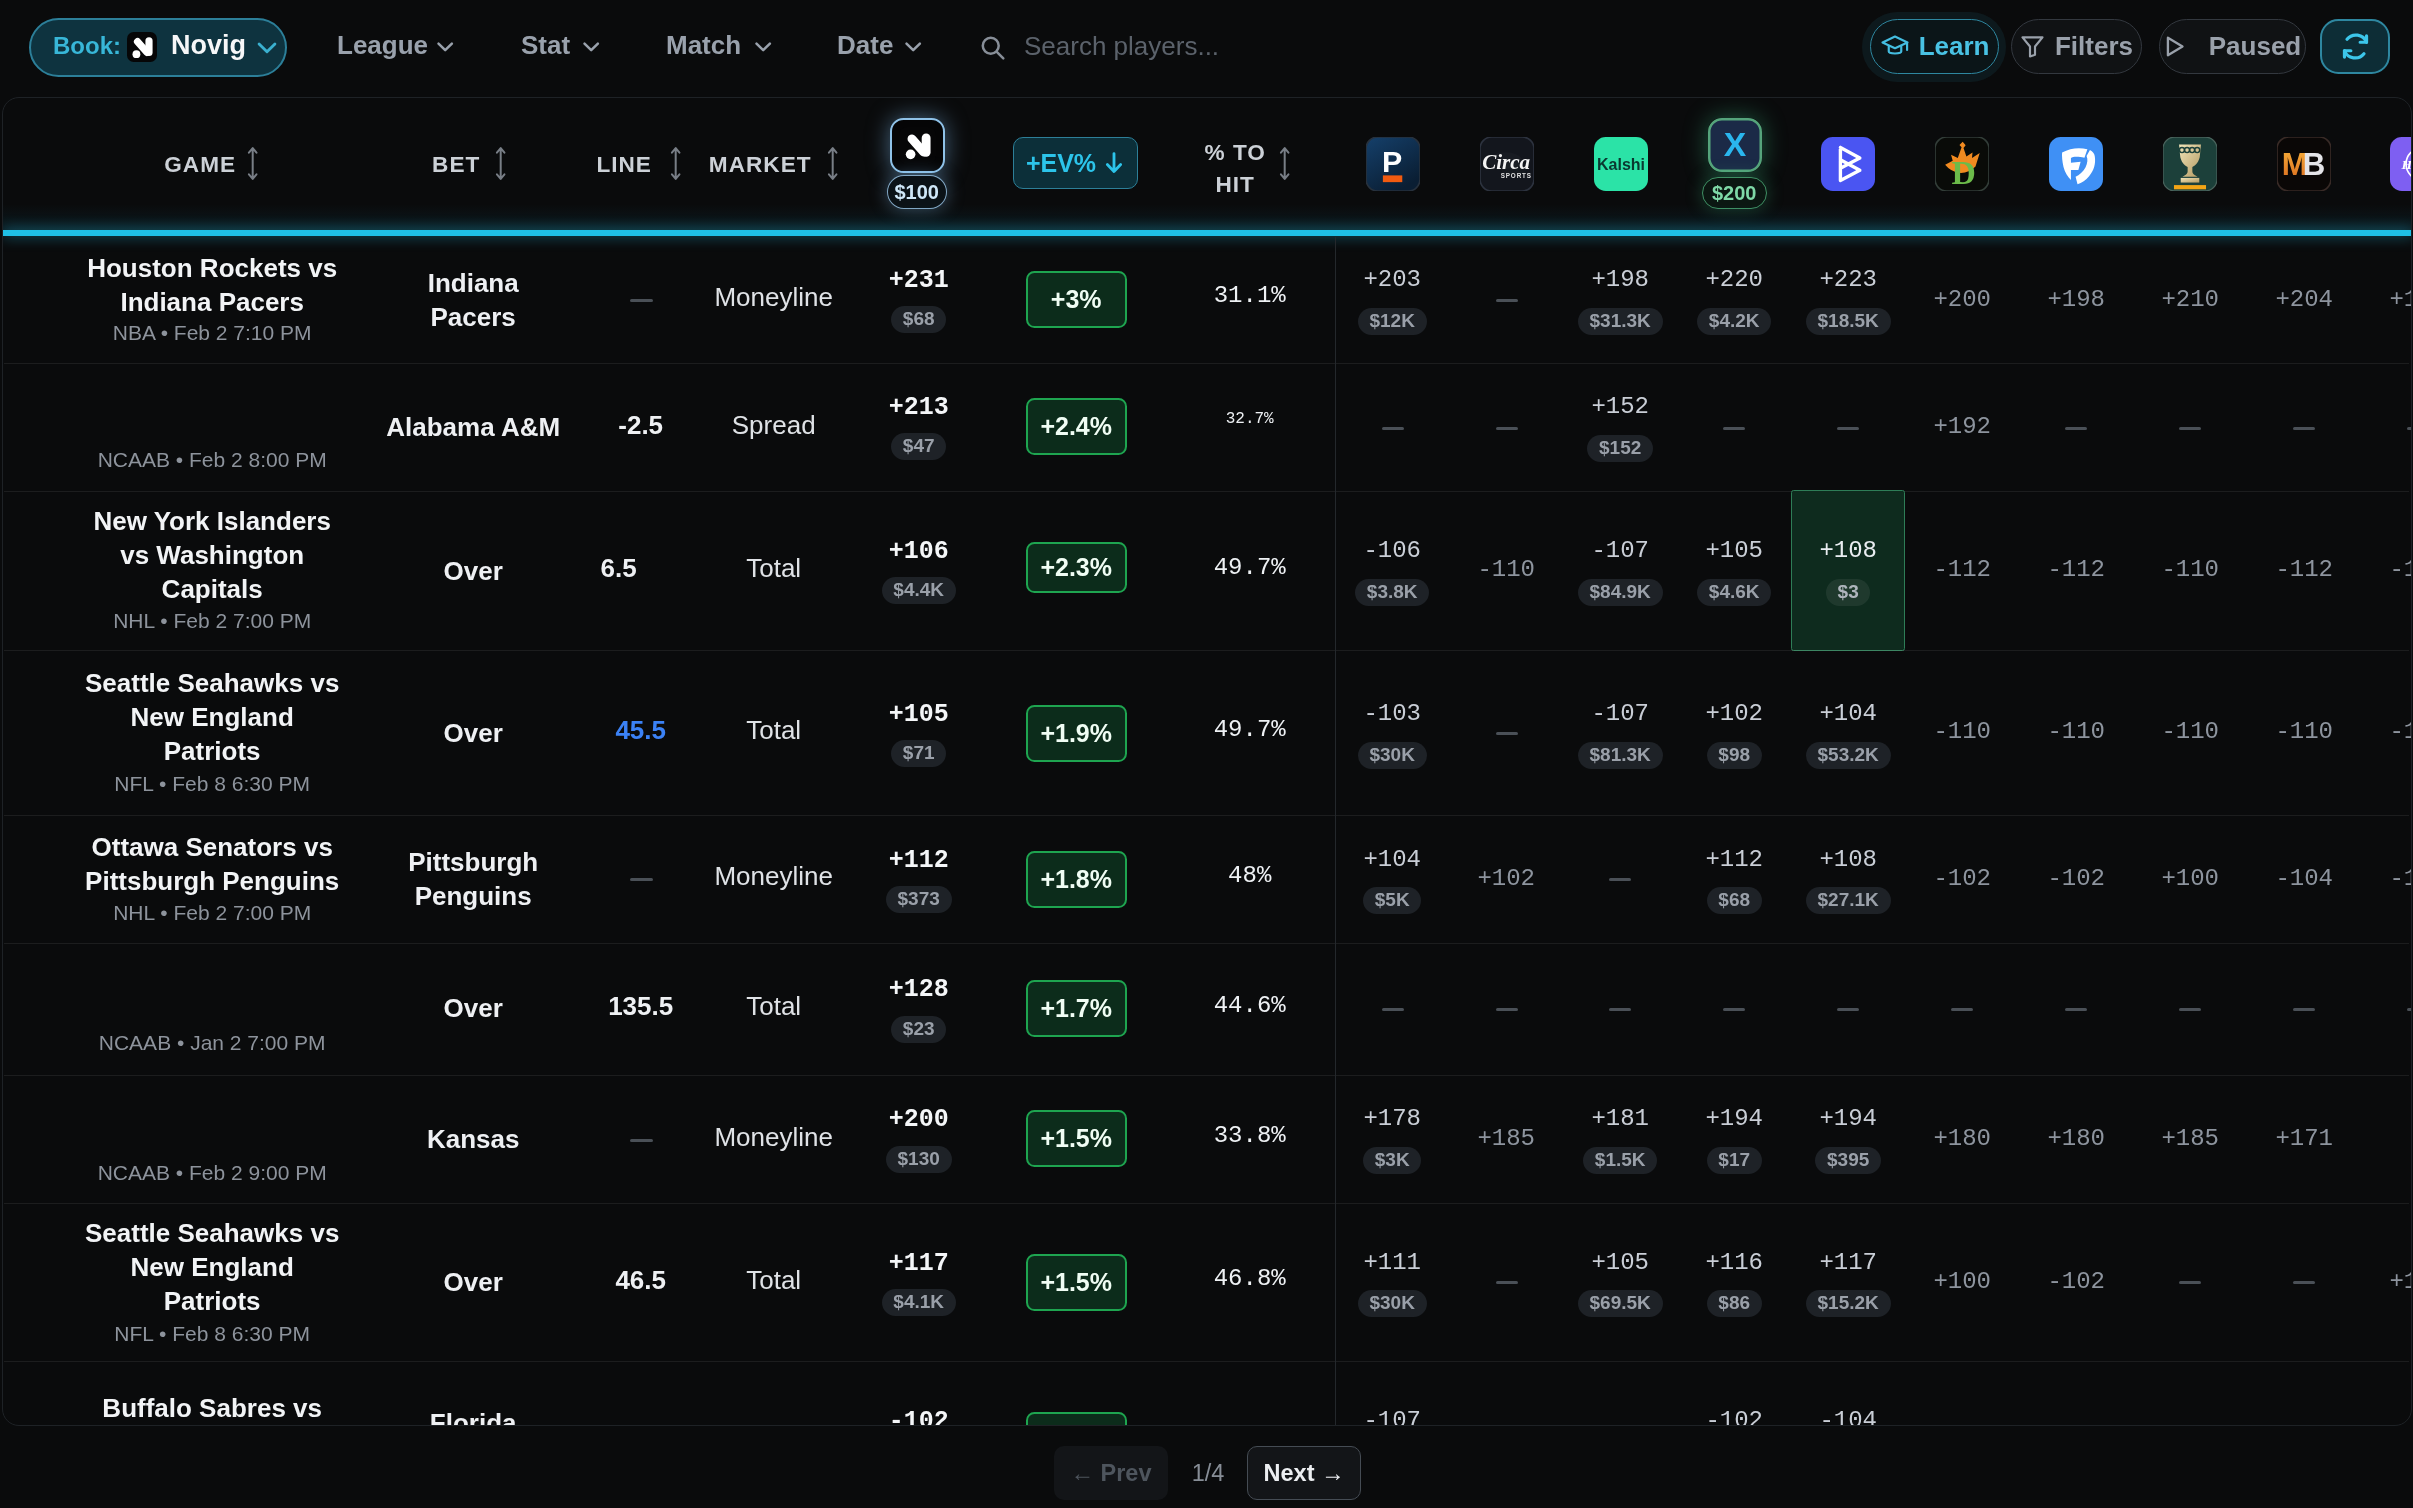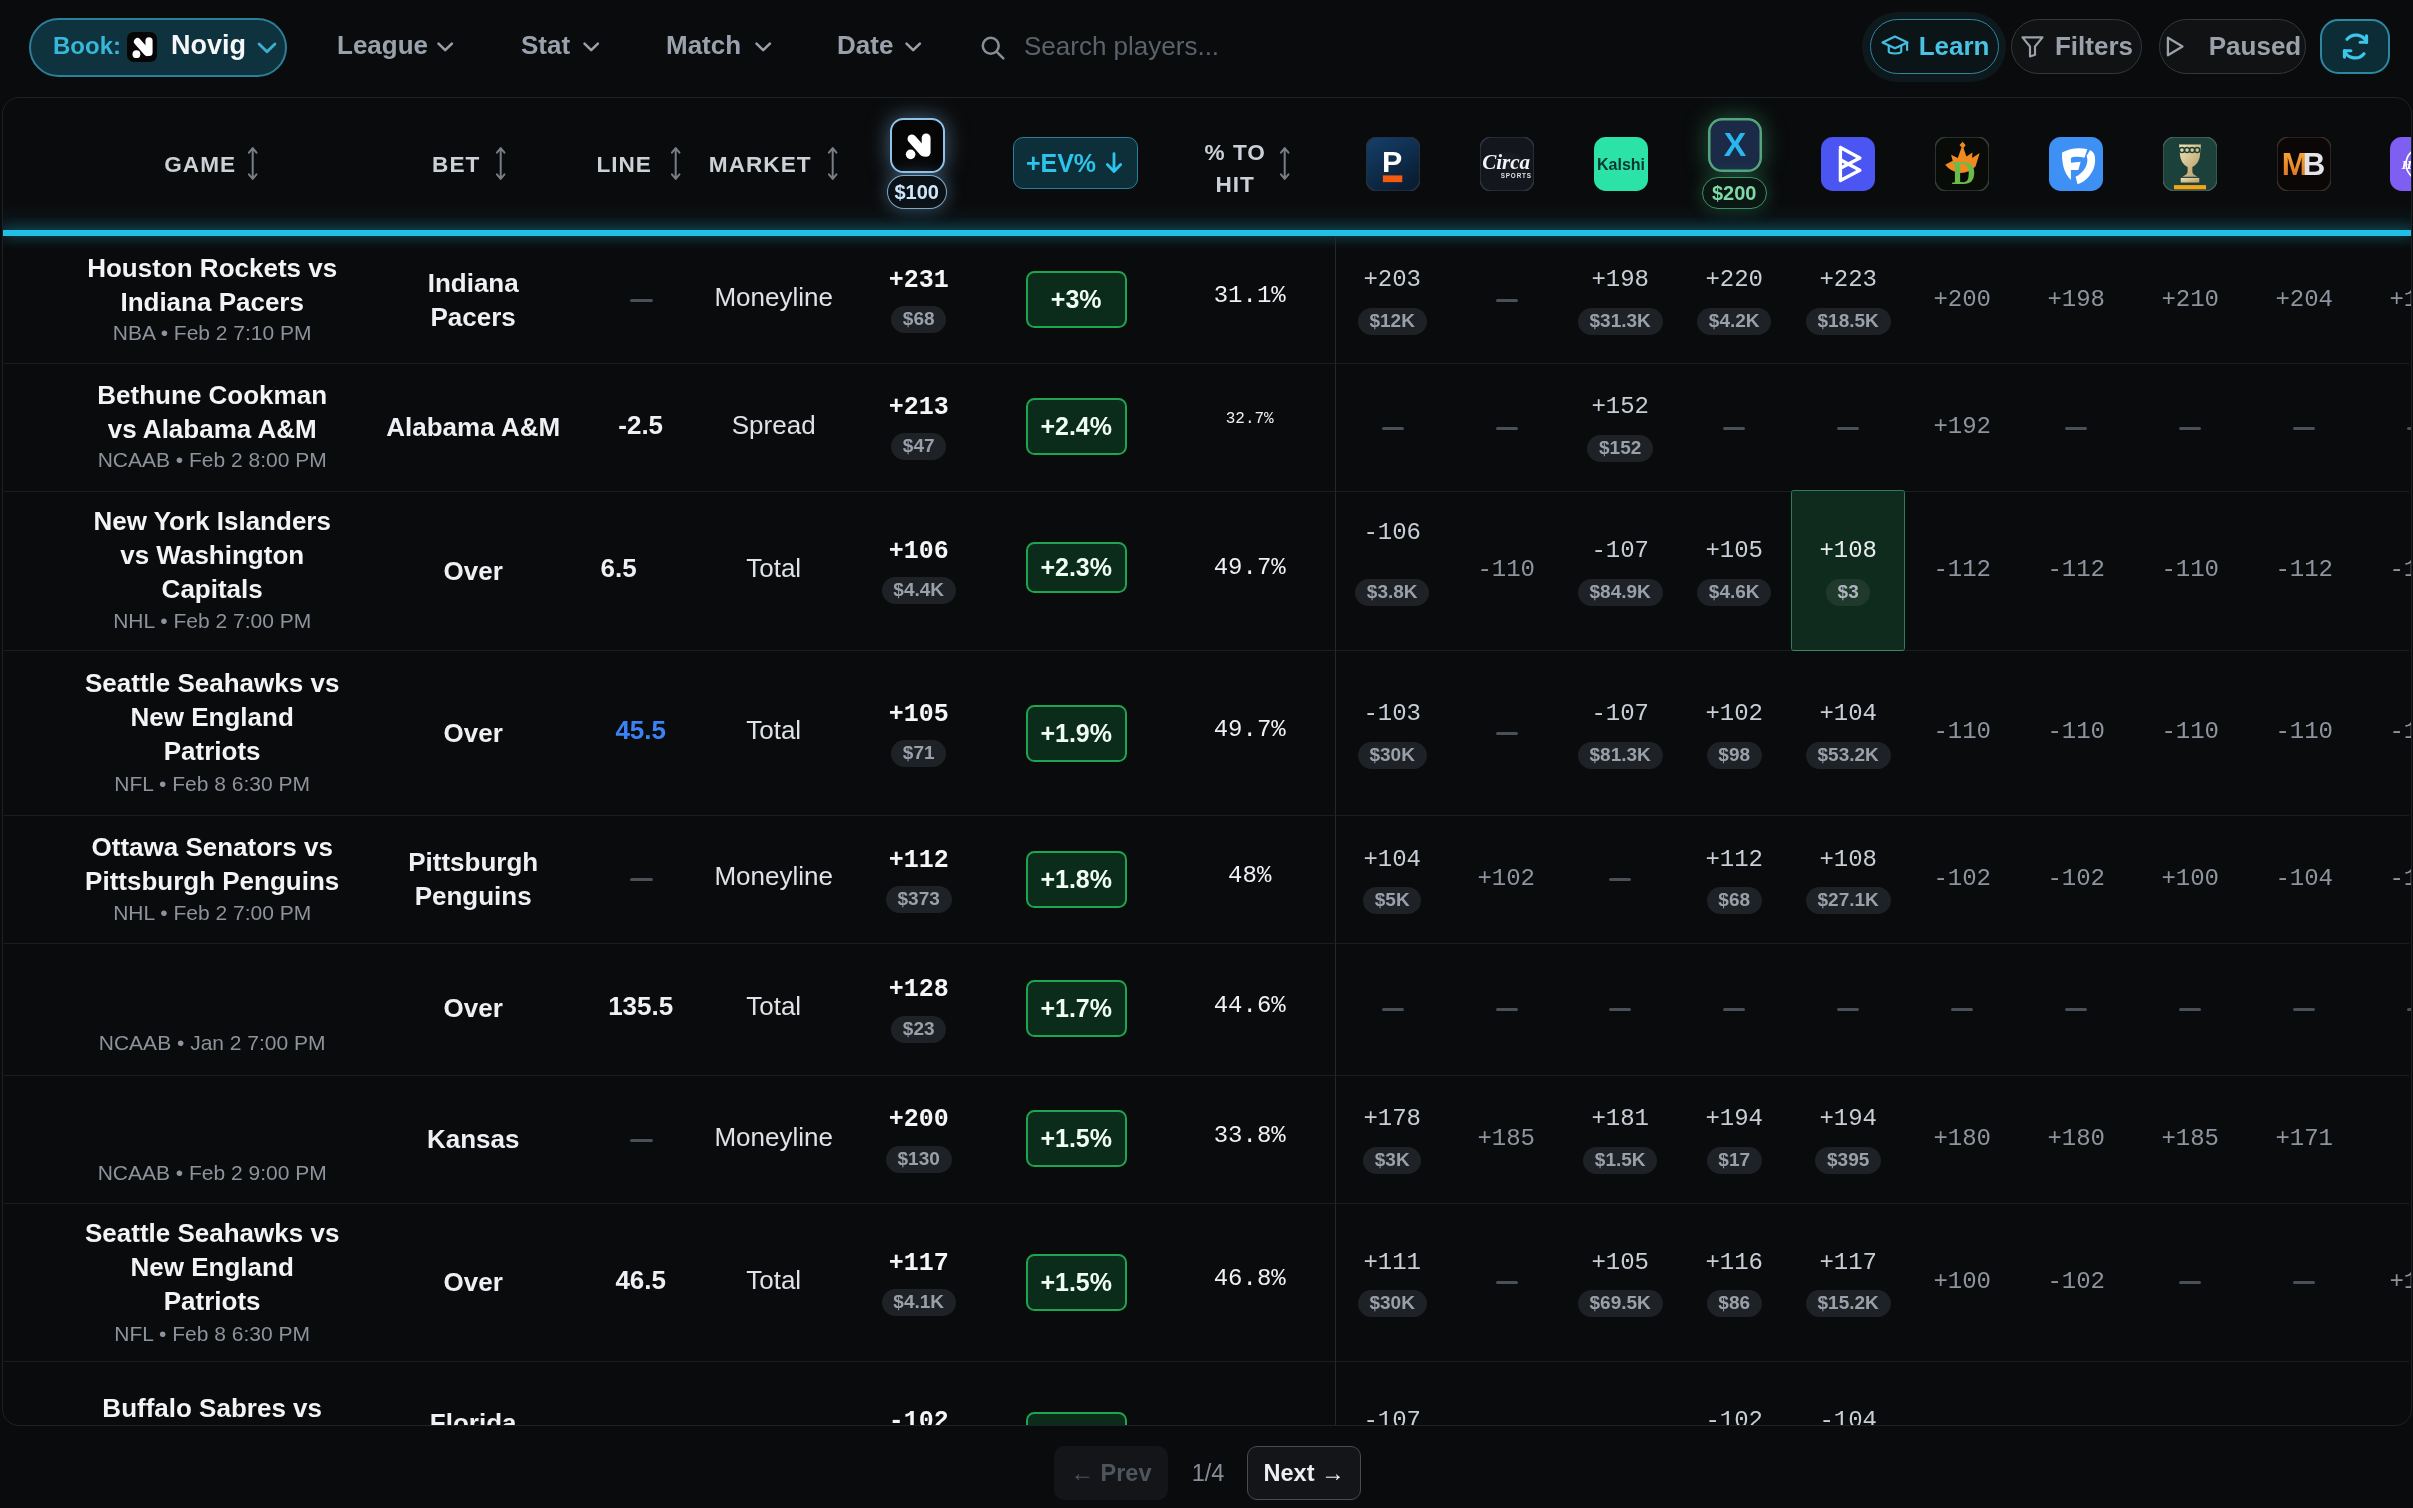--- a/index.html
+++ b/index.html
@@ -231,21 +231,20 @@
 <div class="abs mono" style="left:1792px;top:168px;width:107px;text-align:center;font-size:24px;color:#c9ced6">+223</div>
 <div class="abs ctr" style="left:1792px;top:210px;width:107px">
       <span class="stake" style="">$18.5K</span>
     </div>
 <div class="abs mono odds2" style="left:1906px;top:188px;width:107px;text-align:center">+200</div>
 <div class="abs mono odds2" style="left:2020px;top:188px;width:107px;text-align:center">+198</div>
 <div class="abs mono odds2" style="left:2134px;top:188px;width:107px;text-align:center">+210</div>
 <div class="abs mono odds2" style="left:2248px;top:188px;width:107px;text-align:center">+204</div>
 <div class="abs mono odds2" style="left:2362px;top:188px;width:107px;text-align:center">+198</div>
 <div class="sep" style="top:265px"></div>
-<div class="abs" style="left:25px;top:280px;width:369px;text-align:center;font-size:26px;font-weight:bold;color:#f2f4f6;line-height:34px">Bethune Cookman<br>vs Alabama A&amp;M</div>
 <div class="abs" style="left:25px;top:350px;width:369px;text-align:center;font-size:21px;color:#8d939c">NCAAB • Feb 2 8:00 PM</div>
 <div class="abs" style="left:370px;top:312px;width:201px;text-align:center;font-size:26px;font-weight:bold;color:#eef0f3;line-height:34px">Alabama A&amp;M</div>
 <div class="abs" style="left:571px;top:312px;width:134px;text-align:center;font-size:26px;font-weight:bold;color:#eef0f3">-2.5</div>
 <div class="abs" style="left:687px;top:312px;width:168px;text-align:center;font-size:26px;color:#dfe2e6">Spread</div>
 <div class="abs mono" style="left:849px;top:295px;width:134px;text-align:center;font-size:25px;font-weight:bold;color:#f4f6f8">+213</div>
 <div class="abs ctr" style="left:849px;top:335px;width:134px">
       <span class="stake">$47</span>
     </div>
 <div class="abs ctr" style="left:1023px;top:300px;width:101px;height:57px;border:2.1px solid #1ea550;border-radius:8.4px;background:#0c2c1b;box-sizing:border-box;font-size:25px;font-weight:bold;color:#f0fdf4">+2.4%</div>
 <div class="abs mono" style="left:1180px;top:312px;width:134px;text-align:center;font-size:16px;color:#eef1f4">32.7%</div>
@@ -267,21 +266,21 @@
 <div class="abs" style="left:25px;top:511px;width:369px;text-align:center;font-size:21px;color:#8d939c">NHL • Feb 2 7:00 PM</div>
 <div class="abs" style="left:370px;top:456px;width:201px;text-align:center;font-size:26px;font-weight:bold;color:#eef0f3;line-height:34px">Over</div>
 <div class="abs" style="left:549px;top:455px;width:134px;text-align:center;font-size:26px;font-weight:bold;color:#eef0f3">6.5</div>
 <div class="abs" style="left:687px;top:455px;width:168px;text-align:center;font-size:26px;color:#dfe2e6">Total</div>
 <div class="abs mono" style="left:849px;top:439px;width:134px;text-align:center;font-size:25px;font-weight:bold;color:#f4f6f8">+106</div>
 <div class="abs ctr" style="left:849px;top:479px;width:134px">
       <span class="stake">$4.4K</span>
     </div>
 <div class="abs ctr" style="left:1023px;top:444px;width:101px;height:51px;border:2.1px solid #1ea550;border-radius:8.4px;background:#0c2c1b;box-sizing:border-box;font-size:25px;font-weight:bold;color:#f0fdf4">+2.3%</div>
 <div class="abs mono" style="left:1180px;top:456px;width:134px;text-align:center;font-size:24px;color:#eef1f4">49.7%</div>
-<div class="abs mono" style="left:1336px;top:421px;width:107px;text-align:center;font-size:24px;color:#c9ced6">-106</div>
+<div class="abs mono" style="left:1336px;top:439px;width:107px;text-align:center;font-size:24px;color:#c9ced6">-106</div>
 <div class="abs ctr" style="left:1336px;top:481px;width:107px">
       <span class="stake" style="">$3.8K</span>
     </div>
 <div class="abs mono odds2" style="left:1450px;top:458px;width:107px;text-align:center">-110</div>
 <div class="abs mono" style="left:1564px;top:439px;width:107px;text-align:center;font-size:24px;color:#c9ced6">-107</div>
 <div class="abs ctr" style="left:1564px;top:481px;width:107px">
       <span class="stake" style="">$84.9K</span>
     </div>
 <div class="abs mono" style="left:1678px;top:439px;width:107px;text-align:center;font-size:24px;color:#c9ced6">+105</div>
 <div class="abs ctr" style="left:1678px;top:481px;width:107px">

